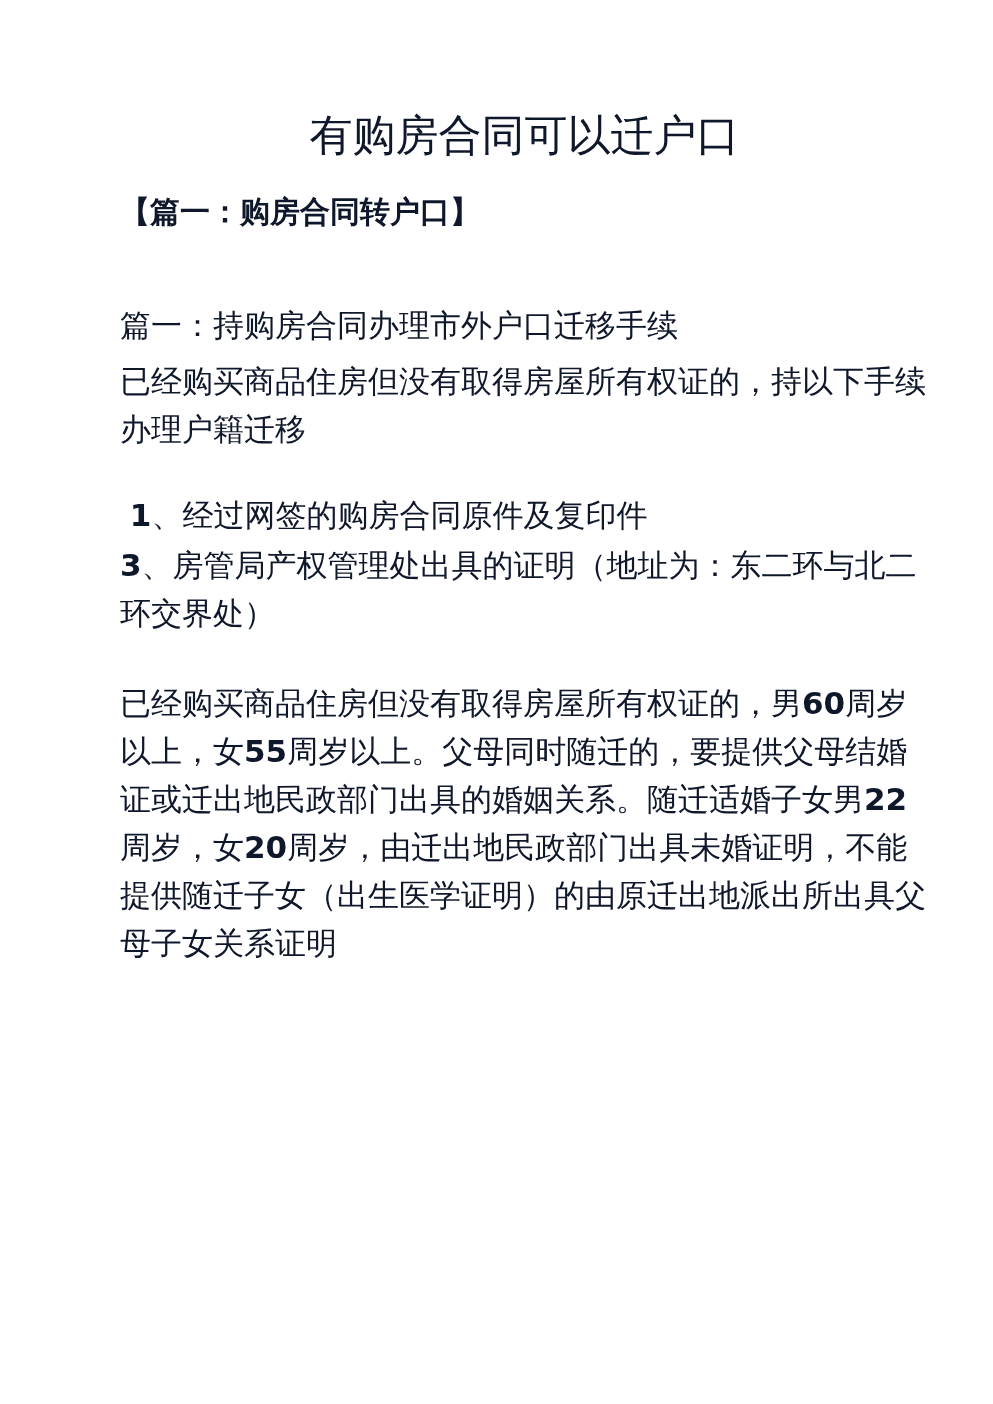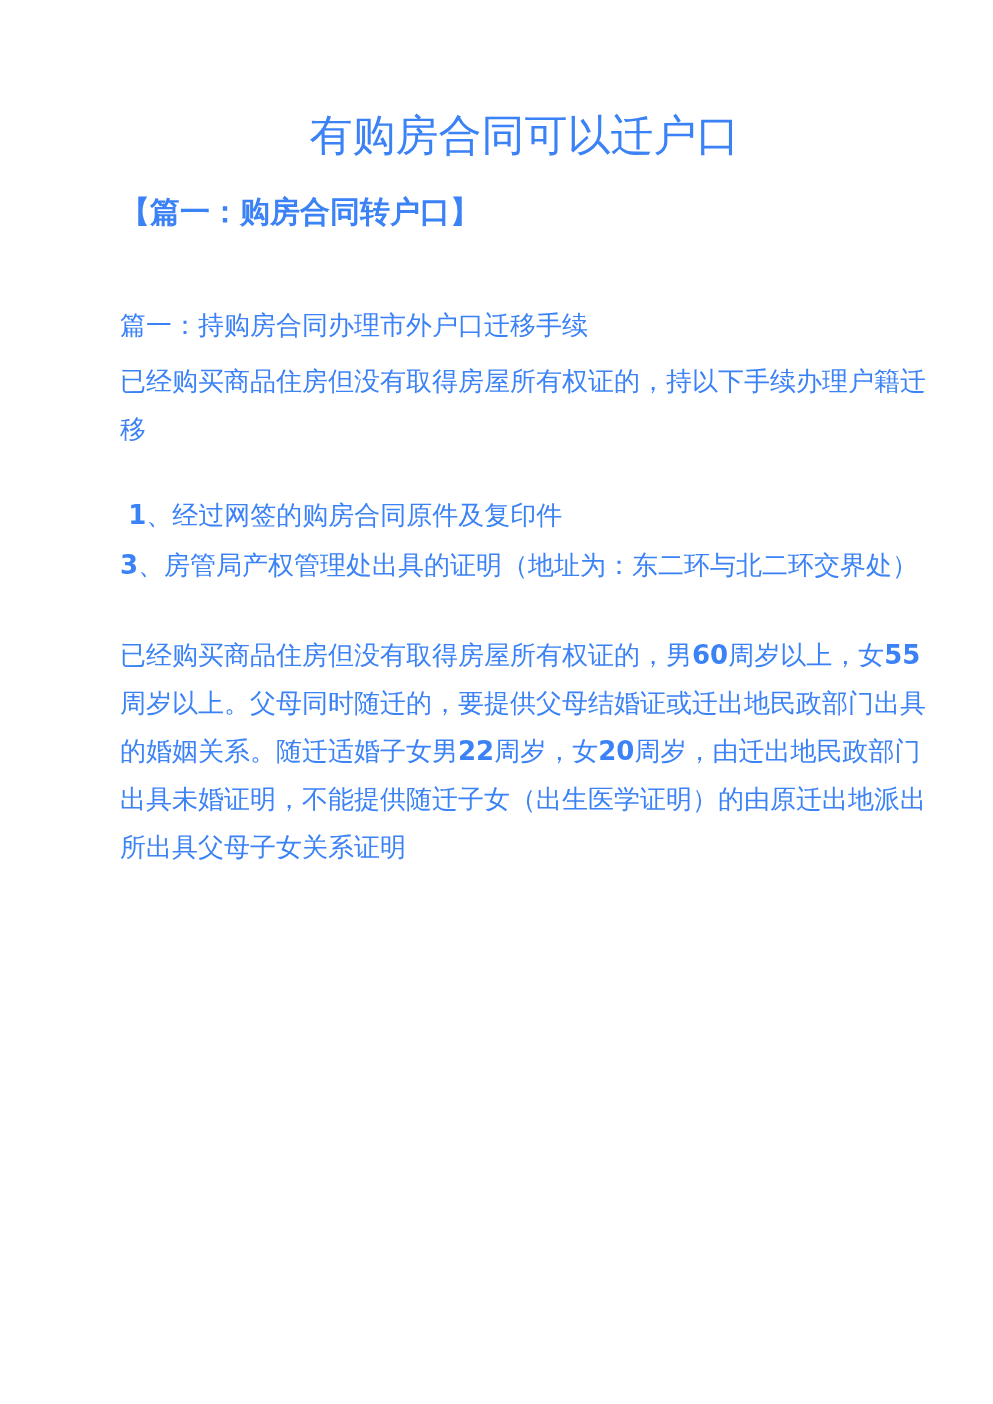--- a/index.html
+++ b/index.html
@@ -8,21 +8,21 @@
     background:#ffffff;
   }
   .page{
     position:relative;
     width:993px;
     height:1404px;
     margin:0 auto;
     background:#ffffff;
     box-sizing:border-box;
     padding:108px 64px 0 120px;
-    color:#3b82f6;
+    color:#0f172a;
     font-family:"DejaVu Sans","Liberation Sans",sans-serif;
     overflow:hidden;
   }
   .title{
     font-family:"DejaVu Serif","Liberation Serif",serif;
     font-size:43px;
     font-weight:400;
     line-height:1.3;
     text-align:center;
     margin:0;
@@ -31,21 +31,21 @@
   .subtitle{
     font-family:"DejaVu Serif","Liberation Serif",serif;
     font-size:30px;
     font-weight:700;
     line-height:1.3;
     margin:28px 0 0 0;
     white-space:nowrap;
   }
   .doc-body{
     margin-top:70px;
-    font-size:26px;
+    font-size:31px;
     line-height:48px;
   }
   .para{
     margin:0;
     white-space:pre-wrap;
     word-break:break-all;
   }
   .doc-body .para:nth-of-type(1){margin-top:0;}
   .doc-body .para:nth-of-type(2){margin-top:8px;}
   .doc-body .para:nth-of-type(3){margin-top:38px;}

